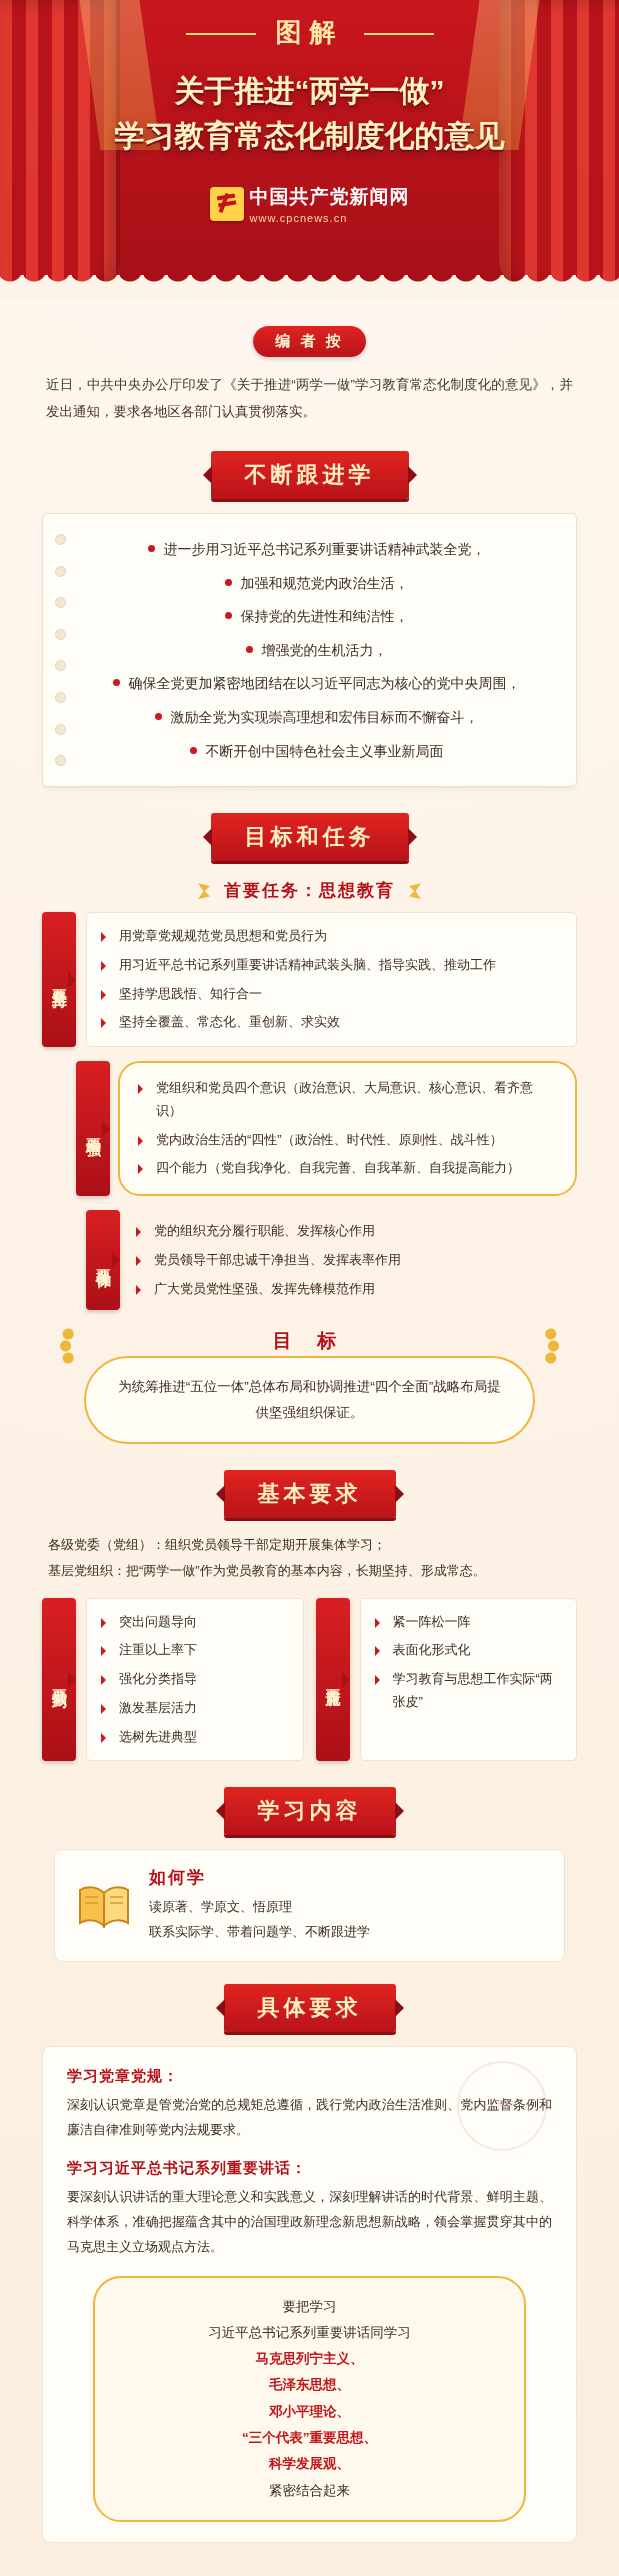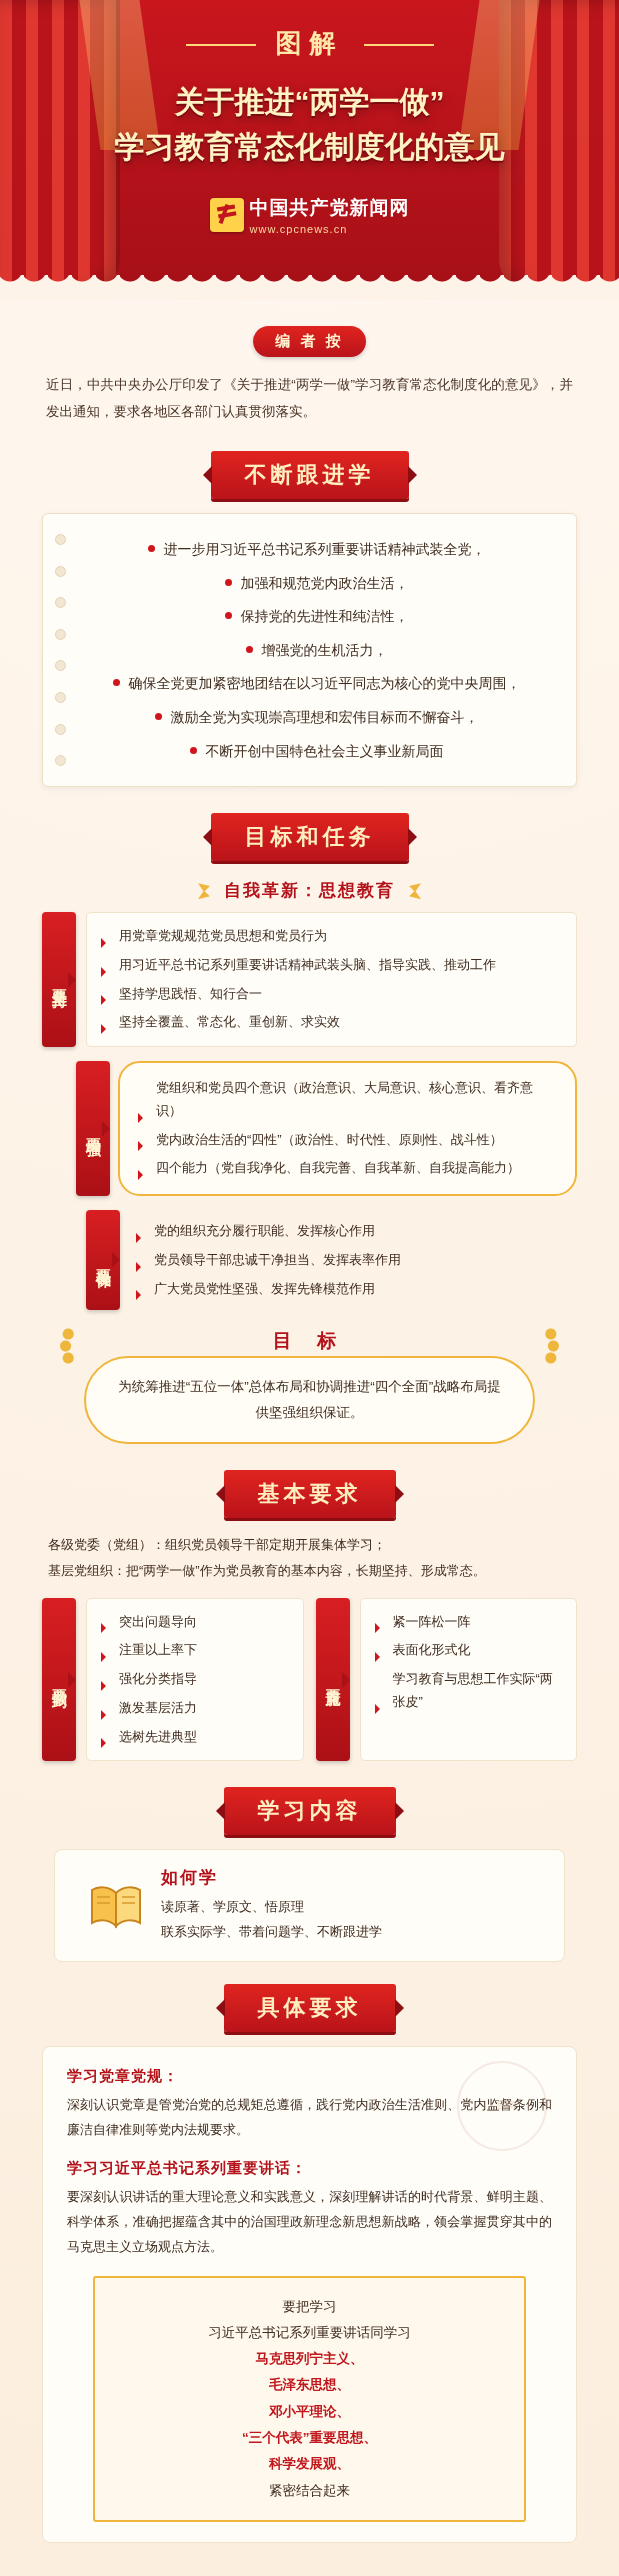--- a/index.html
+++ b/index.html
@@ -31,21 +31,21 @@
   }
   .curtain-l{left:0;border-bottom-right-radius:60px 40px;box-shadow:inset -10px 0 18px rgba(0,0,0,.25);}
   .curtain-r{right:0;border-bottom-left-radius:60px 40px;box-shadow:inset 10px 0 18px rgba(0,0,0,.25);}
   .ribbon-l,.ribbon-r{
     position:absolute;top:0;width:60px;height:150px;
     background:linear-gradient(180deg,#ffd98a,#f2b13d);
     opacity:.35;
   }
   .ribbon-l{left:90px;transform:skewX(8deg);}
   .ribbon-r{right:90px;transform:skewX(-8deg);}
-  .hdr-inner{position:relative;z-index:3;text-align:center;padding-top:26px;}
+  .hdr-inner{position:relative;z-index:3;text-align:center;padding-top:15px;}
   .tuje{
     display:inline-block;
     color:#ffe9a8;
     font-size:26px;
     letter-spacing:8px;
     font-weight:bold;
     padding:0 30px;
     position:relative;
   }
   .tuje:before,.tuje:after{
@@ -172,21 +172,21 @@
     content:"";position:absolute;right:-8px;top:50%;margin-top:-8px;
     border:8px solid transparent;border-left-color:#ab1016;
   }
   .vlist{
     flex:1 1 auto;
     background:#fffdf8;border:1px solid #f1e2cc;border-radius:5px;
     padding:12px 14px;
   }
   .vlist.plain{background:transparent;border:none;padding:10px 6px;}
   .li{
-    display:flex;gap:8px;align-items:flex-end;
+    display:flex;gap:8px;align-items:flex-start;
     font-size:13px;line-height:1.75;color:#3f2c1f;
   }
   .li + .li{margin-top:6px;}
   .tri{
     flex:0 0 auto;margin-top:7px;width:0;height:0;
     border:5px solid transparent;border-left-color:#d0161c;
   }
   
   .rounded-box{
     flex:1 1 auto;border:2px solid #f0b63c;border-radius:22px;background:#fffdf6;
@@ -215,42 +215,42 @@
   
   .req-box{
     margin:6px 24px 0;display:flex;gap:10px;align-items:center;
   }
   .req-lines{font-size:13px;line-height:2;color:#3f2c1f;flex:1;}
   .twocol{display:flex;gap:12px;margin:14px 18px 0;}
   .twocol .row{margin:0;flex:1;}
   
   .howto{
     margin:10px 30px 0;display:flex;gap:16px;align-items:center;
-    background:#fffdf8;border:1px solid #f1e2cc;border-radius:8px;padding:16px 32px;
+    background:#fffdf8;border:1px solid #f1e2cc;border-radius:8px;padding:16px 20px;
   }
   .book{
     flex:0 0 58px;height:50px;position:relative;
   }
   .book svg{display:block;}
   .howto-title{font-size:17px;font-weight:bold;color:#b3121a;letter-spacing:2px;margin-bottom:6px;}
   .howto-line{font-size:13px;line-height:1.9;color:#3f2c1f;}
   
   .detail{
     margin:8px 18px 0;background:#fffdf8;border:1px solid #f1e2cc;border-radius:8px;
     padding:20px 24px;position:relative;overflow:hidden;
   }
   .detail h4{
     margin:0 0 6px;font-size:15px;color:#b3121a;font-weight:bold;letter-spacing:1px;
   }
   .detail h4 + p{margin-top:0;}
   .detail p{
     margin:0 0 16px;font-size:13px;line-height:1.95;color:#3f2c1f;text-align:justify;
   }
   .inner-oval{
-    margin:6px 26px 0;border:2px solid #f0b63c;border-radius:3px;
+    margin:6px 26px 0;border:2px solid #f0b63c;border-radius:28px;
     background:#fff8ec;padding:16px 20px;text-align:center;
   }
   .inner-oval .t{font-size:13.5px;line-height:1.95;color:#3f2c1f;}
   .inner-oval .red{color:#c0161c;font-weight:bold;}
   
   .wm{
     position:absolute;right:29px;width:86px;height:86px;border-radius:50%;
     border:2px solid rgba(200,150,120,.18);
     color:rgba(180,120,90,.18);font-size:10px;font-weight:bold;
     display:flex;align-items:center;justify-content:center;text-align:center;
@@ -337,21 +337,21 @@
         </div>
     </div>
   </div>
 
   <div class="sec">
     <div class="block-title">
       <span class="bt-red">目标和任务</span>
     </div>
 
     <div class="sub-ribbon">
-      <span>自我革新：思想教育</span>
+      <span>首要任务：思想教育</span>
     </div>
 
     <div class="row">
       <div class="vtab">要坚持</div>
       <div class="vlist">
         <div class="li">
             <span class="tri"></span>
             <span>用党章党规规范党员思想和党员行为</span>
           </div>
         <div class="li">

